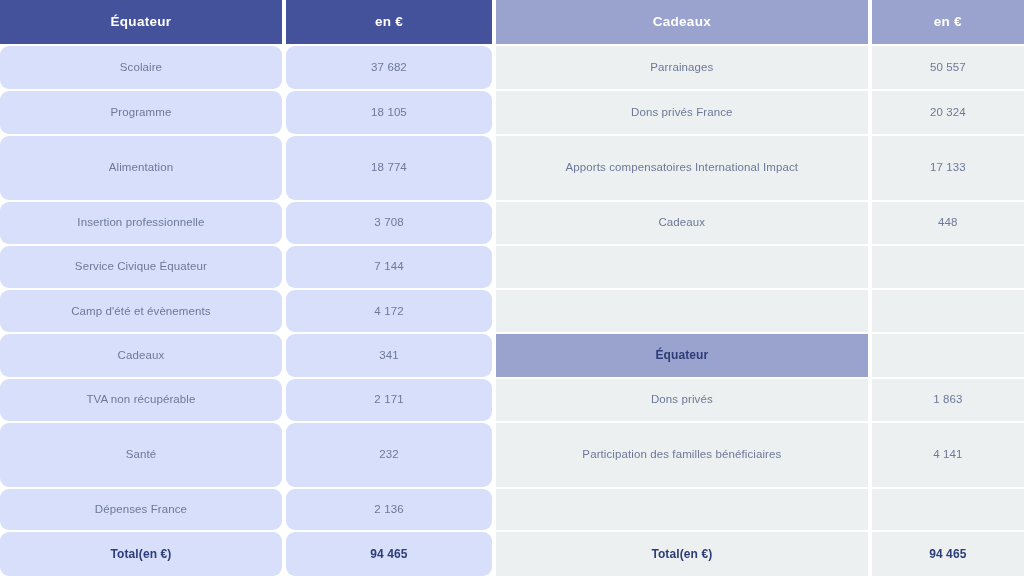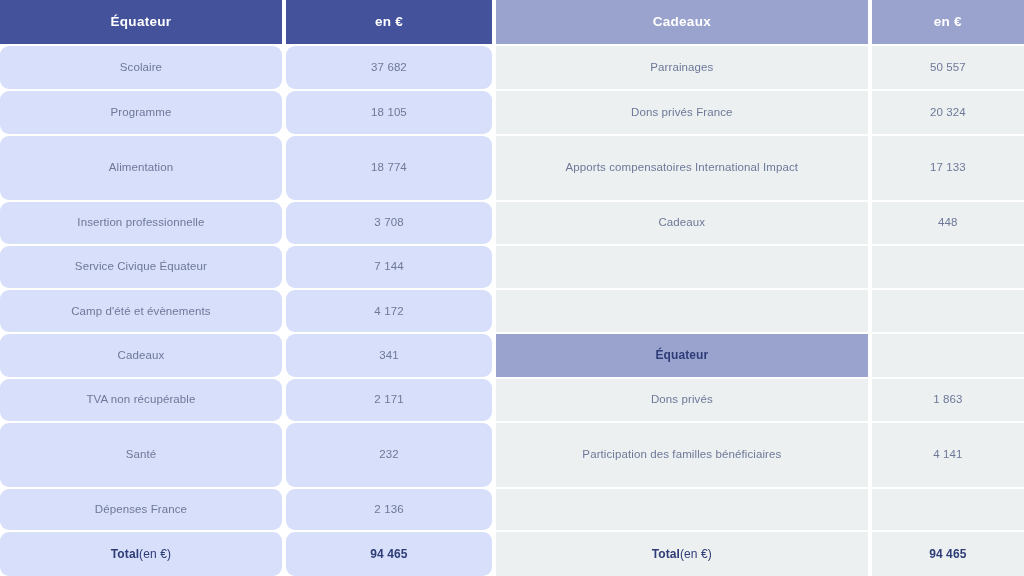--- a/index.html
+++ b/index.html
@@ -73,21 +73,21 @@
     font-weight:700;
     font-size:12px;
   }
 
   
   .cell.total{
     color:var(--total-text);
     font-size:12px;
   }
   .cell.total b{font-weight:700;}
-  .cell.total .paren{font-weight:400;}
+  .cell.total .paren{font-weight:700;}
   .cell.total.num{font-weight:700;}
 
   .nowrap{white-space:nowrap;}
 </style>
 </head>
 <body>
 
 <div class="sheet">
 
   <div class="col c-label-left">

